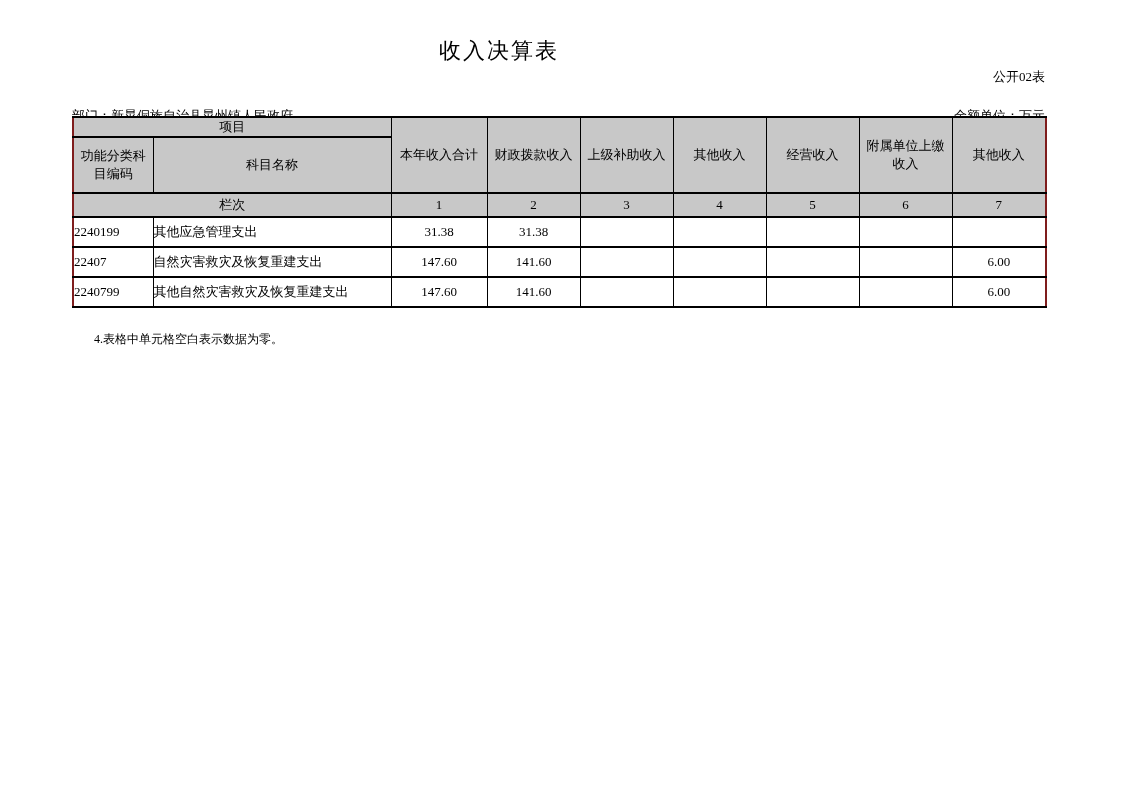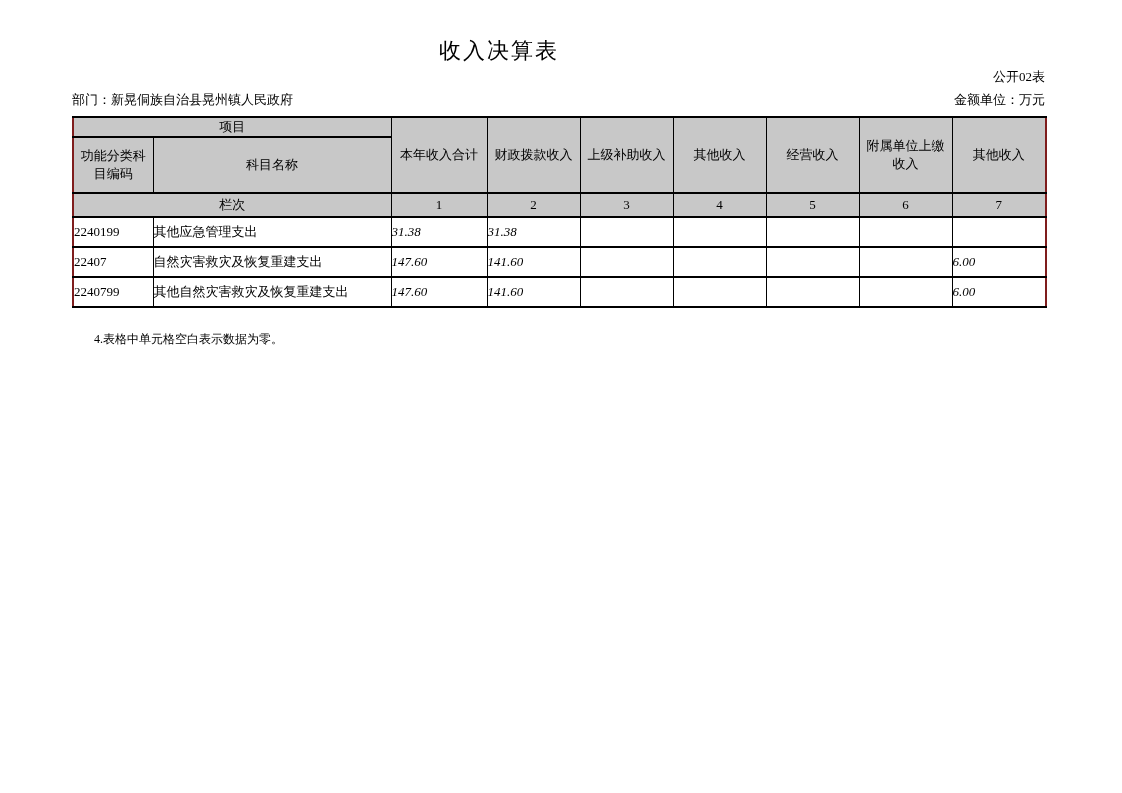--- a/index.html
+++ b/index.html
@@ -16,21 +16,21 @@
     position: absolute; top: 36px; left: 0; width: 998px;
     text-align: center;
     font-size: 22px; letter-spacing: 2px;
     font-weight: normal;
   }
   .table-code-line {
     position: absolute; top: 68px; left: 72px; width: 973px;
     text-align: right; font-size: 13px;
   }
   .meta-line {
-    position: absolute; top: 91px; left: 72px; width: 973px;
+    position: absolute; top: 107px; left: 72px; width: 973px;
     display: flex; justify-content: space-between;
     font-size: 13px;
   }
 
   table.income-table {
     position: absolute; top: 116px; left: 72px;
     width: 973px;
     table-layout: fixed;
     border-collapse: collapse;
     border: 2px solid #7f1d1d;
@@ -50,21 +50,21 @@
     padding: 0 6px;
     line-height: 1.35;
   }
   tr.row-project   { height: 20px; }
   tr.row-colnames  { height: 56px; }
   tr.row-index     { height: 24px; }
   tr.row-data      { height: 30px; }
   tr.row-data td { background: #ffffff; }
   td.cell-code  { text-align: left;  padding-left: 14px; }
   td.cell-name  { text-align: left;  padding-left: 4px;  }
-  td.cell-value { text-align: left; padding-right: 4px; font-style: italic; }
+  td.cell-value { text-align: center; padding-right: 4px; }
 
   .note-line1 { position: absolute; top: 312px; left: 75px; font-size: 12px; }
   .note-line2 { position: absolute; top: 331px; left: 94px; font-size: 12px; }
 </style>
 </head>
 <body>
 
 <div class="page">
 
   <div class="doc-title">收入决算表</div>

